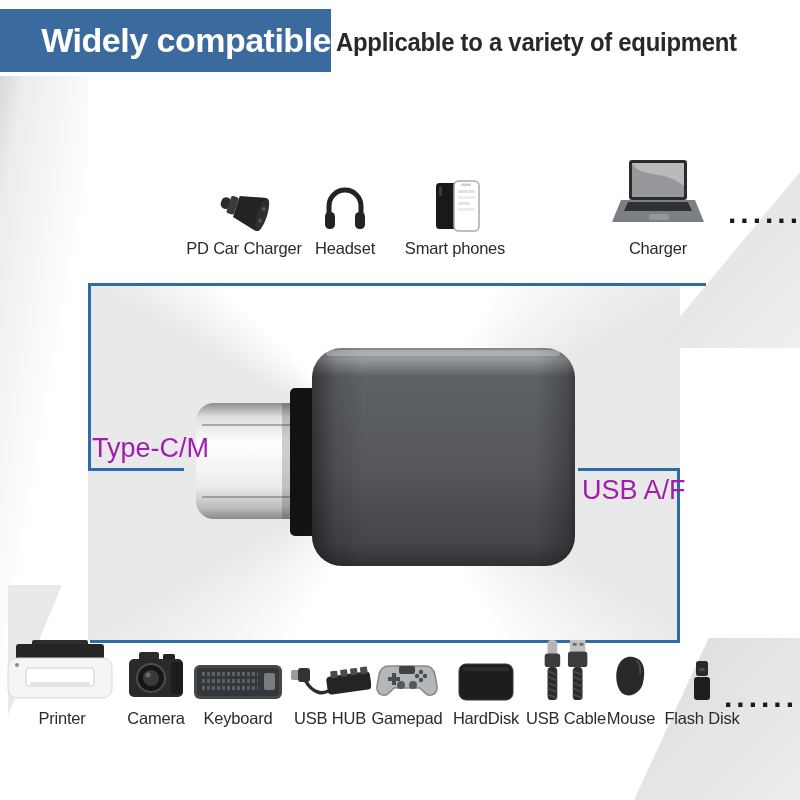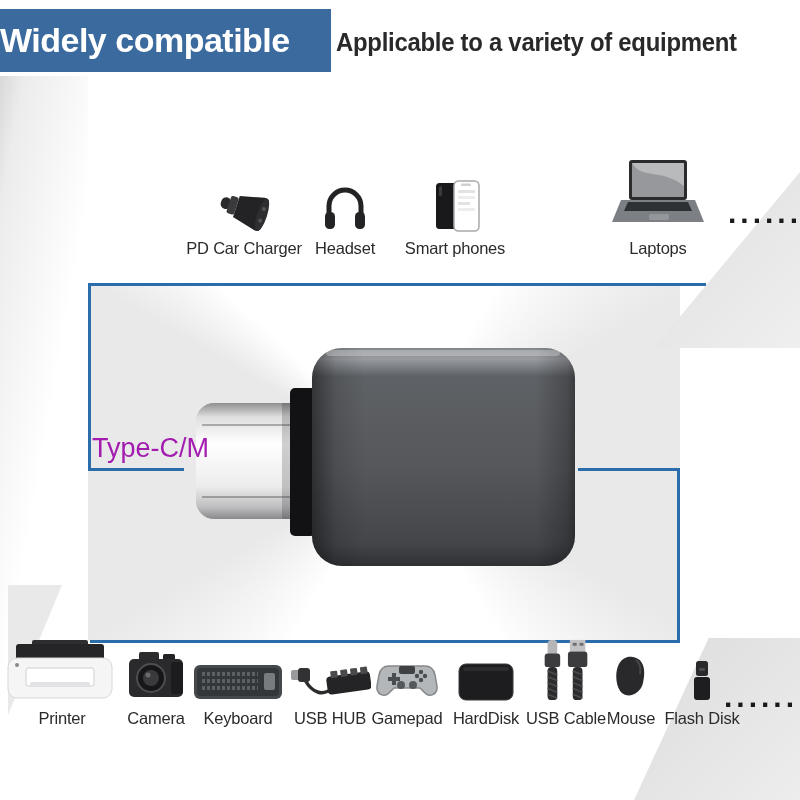--- a/index.html
+++ b/index.html
@@ -34,21 +34,21 @@
   .bg-bowtie{
     position:absolute;left:88px;top:286px;width:592px;height:354px;z-index:0;
     background:conic-gradient(from 315deg at 52% 49%,
       #ffffff 0deg,#ffffff 75deg,#e9e9ea 105deg,#e9e9ea 165deg,
       #ffffff 195deg,#ffffff 255deg,#e9e9ea 285deg,#e9e9ea 345deg,#ffffff 360deg);
   }
   
   .banner{
     position:absolute;left:0;top:9px;width:331px;height:63px;z-index:4;
     background:var(--banner-bg);color:#ffffff;
-    display:flex;align-items:center;justify-content:flex-start;
+    display:flex;align-items:center;justify-content:flex-end;
     font-size:34px;font-weight:bold;letter-spacing:-0.5px;white-space:nowrap;
   }
   .subtitle{
     position:absolute;left:336px;top:22px;height:40px;z-index:4;
     display:flex;align-items:center;color:#29292b;
     font-size:26px;font-weight:bold;white-space:nowrap;
     transform:scaleX(0.92);transform-origin:left center;letter-spacing:-0.3px;
   }
   
   .device{
@@ -151,32 +151,33 @@
     <span class="icon">
       <svg width="92" height="72" viewBox="0 0 92 72">
         <rect x="17" y="0" width="58" height="40" rx="3" fill="#2b2b2d"></rect>
         <rect x="20" y="3" width="52" height="34" fill="#b9babc"></rect>
         <path d="M20,3 C30,20 50,8 72,26 V37 H20 Z" fill="#8f9092" opacity="0.8"></path>
         <polygon points="9,40 83,40 92,62 0,62" fill="#7c7f83"></polygon>
         <polygon points="16,42 76,42 80,51 12,51" fill="#2e3134"></polygon>
         <rect x="37" y="54" width="20" height="6" rx="2" fill="#94979a"></rect>
       </svg>
     </span>
-    <span class="device-label">Laptops</span>
+    <span class="device-label">Charger</span>
   </div>
 
   <div class="ellipsis top">......</div>
 
   <div class="line line-top"></div>
   <div class="line line-left"></div>
   <div class="line line-typec"></div>
   <div class="line line-usba"></div>
   <div class="line line-right"></div>
   <div class="line line-bottom"></div>
   <div class="callout-label label-typec">Type-C/M</div>
+  <div class="callout-label label-usba">USB A/F</div>
 
   <svg class="adapter" viewBox="0 0 430 260">
     <defs>
       <linearGradient id="plugG" x1="0" y1="0" x2="0" y2="1">
         <stop offset="0" stop-color="#8f8f91"></stop>
         <stop offset="0.12" stop-color="#dedede"></stop>
         <stop offset="0.35" stop-color="#ffffff"></stop>
         <stop offset="0.72" stop-color="#ececec"></stop>
         <stop offset="0.9" stop-color="#bdbdbf"></stop>
         <stop offset="1" stop-color="#8a8a8c"></stop>

